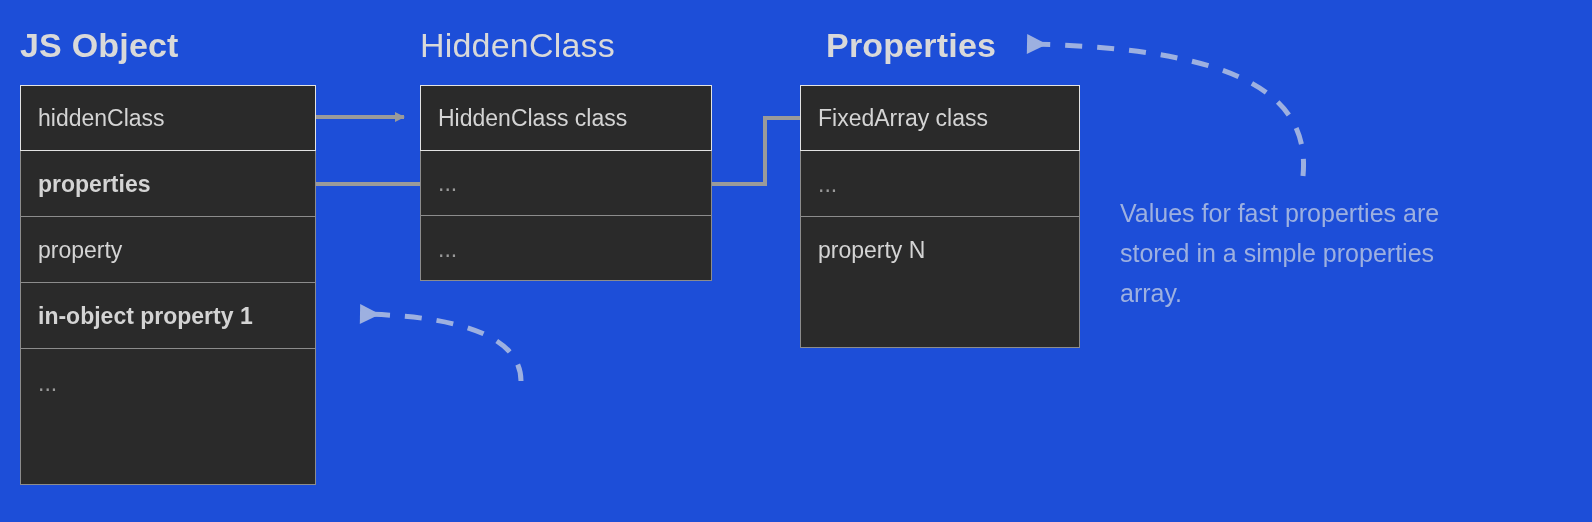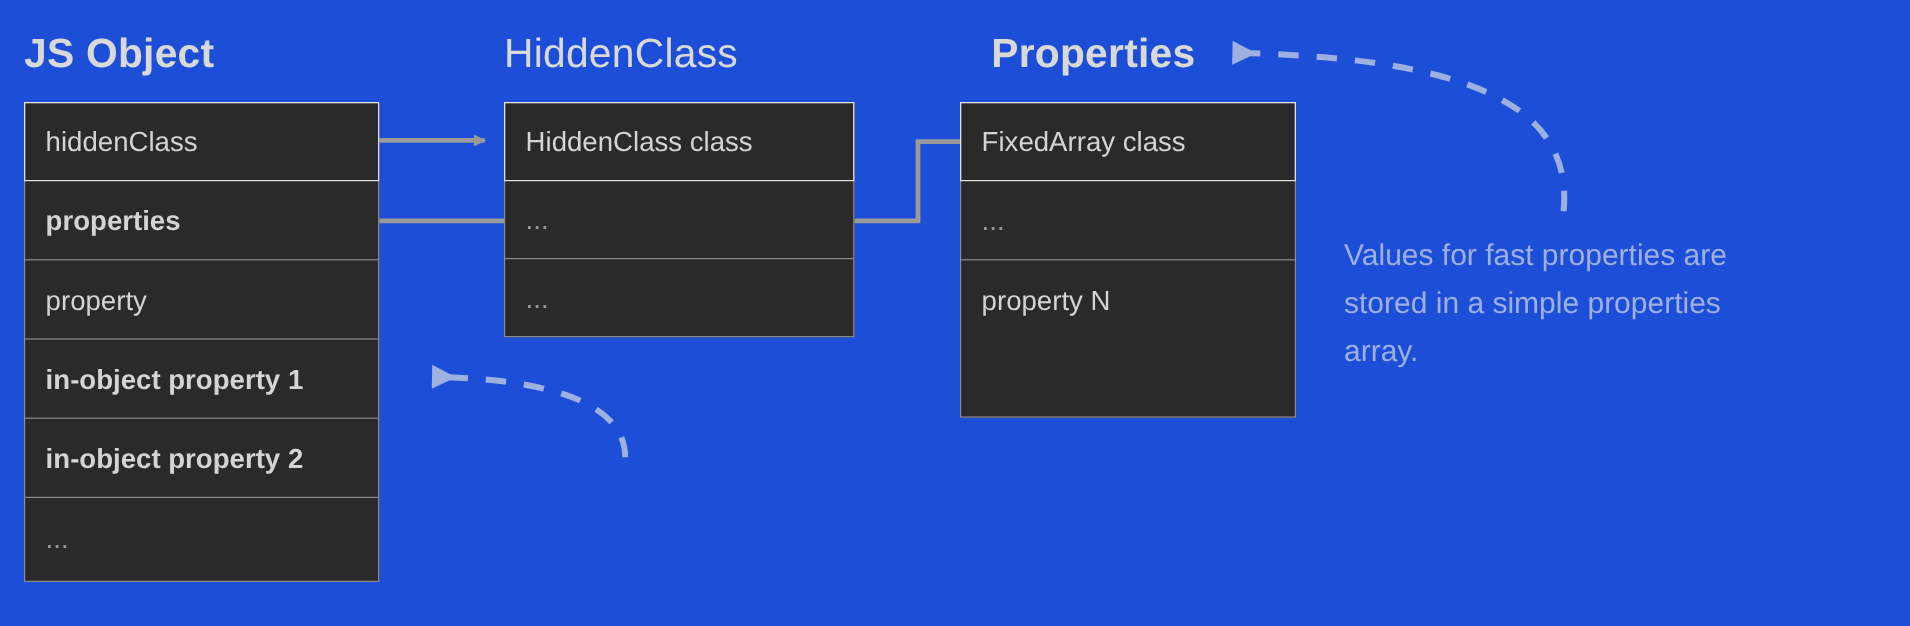--- a/index.html
+++ b/index.html
@@ -111,23 +111,20 @@
     </div>
     <div class="row bold" style="height:66px;">
       <span>properties</span>
     </div>
     <div class="row" style="height:66px;">
       <span>property</span>
     </div>
     <div class="row bold" style="height:66px;">
       <span>in-object property 1</span>
     </div>
-    <div class="row bold" style="height:66px;">
-      <span>in-object property 2</span>
-    </div>
     <div class="row dim" style="height:68px;">
       <span>...</span>
     </div>
   </div>
 
   <div class="col-title regular" style="left:420px; top:26px;">HiddenClass</div>
 
   <div class="struct" id="hidden-class-box" style="left:420px; top:85px; width:292px; height:196px;text-align:center;">
     <div class="row header-row" style="height:66px;">
       <span>HiddenClass class</span>

